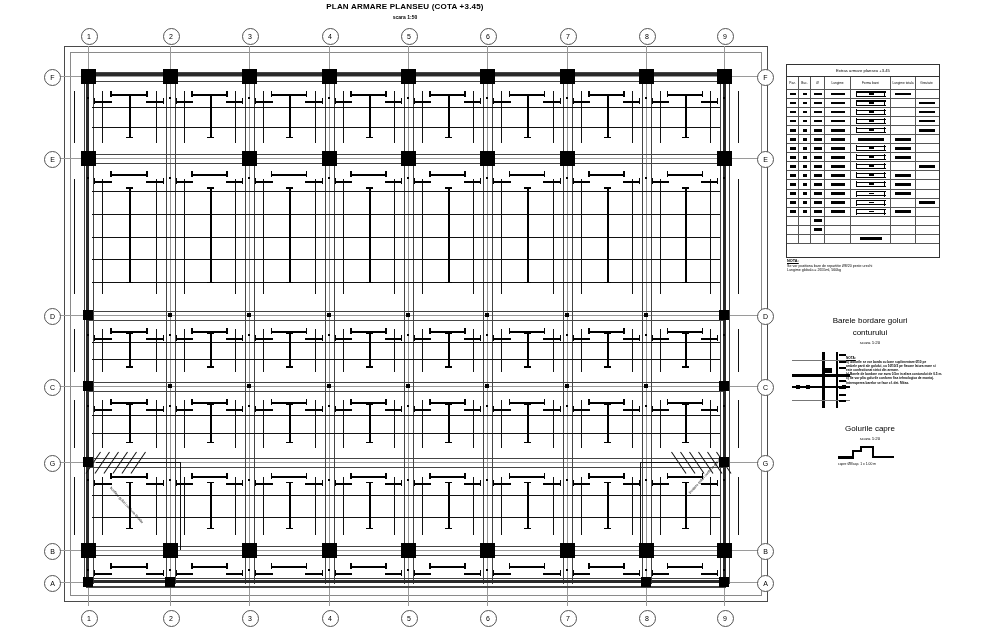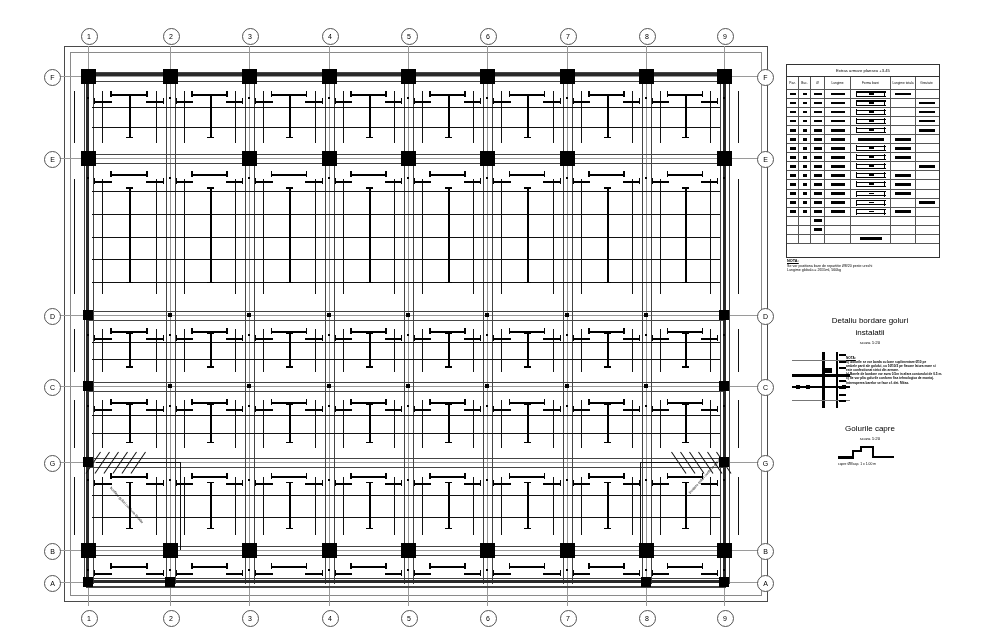--- a/index.html
+++ b/index.html
@@ -66,20 +66,24 @@
   #capre-cap{position:absolute;left:838px;top:462px;font-size:3.4px;}
 
   
   .diag{position:absolute;font-size:3.6px;white-space:nowrap;transform-origin:0 0;}
 </style>
 </head>
 <body>
 
 <div id="sheet">
 
+  <div id="title-block">
+    <div id="main-title">PLAN ARMARE PLANSEU (COTA +3.45)</div>
+    <div id="main-scale">scara 1:50</div>
+  </div>
 
   <div id="plan-area">
     <div id="plan-frame"></div>
     <div id="plan-frame-inner"></div>
     <div id="plan-dyn">
         <div class="gline-v" style="left:88px;top:46px;height:560px"></div>
         <div class="gline-v" style="left:170px;top:46px;height:560px"></div>
         <div class="gline-v" style="left:249px;top:46px;height:560px"></div>
         <div class="gline-v" style="left:329px;top:46px;height:560px"></div>
         <div class="gline-v" style="left:408px;top:46px;height:560px"></div>
@@ -1278,22 +1282,22 @@
       </div>
   </div>
   <div id="sched-foot"></div>
 
   <div id="notes">
     <div class="nt">NOTA:</div>
     <div>Se vor pozitiona bare de repartitie Ø8/20 peste urechi</div>
     <div>Lungime globala = 2655ml, 560kg</div>
   </div>
 
-  <div class="det-title" style="left:790px;top:316px;width:160px;">Detaliu bordare goluri</div>
-  <div class="det-title" style="left:790px;top:328px;width:160px;">instalatii</div>
+  <div class="det-title" style="left:790px;top:316px;width:160px;">Barele bordare goluri</div>
+  <div class="det-title" style="left:790px;top:328px;width:160px;">conturului</div>
   <div class="det-scale" style="left:790px;top:340px;width:160px;">scara 1:20</div>
 
   <div id="detail1">
       <div class="p" style="left:0;top:22px;width:58px;height:3px"></div>
   <div class="p" style="left:30px;top:0;width:3px;height:56px"></div>
   <div class="p" style="left:0;top:34px;width:58px;height:2px"></div>
   <div class="p" style="left:44px;top:0;width:2px;height:56px"></div>
   <div class="p" style="left:32px;top:16px;width:8px;height:5px"></div>
   <div class="p" style="left:4px;top:33px;width:4px;height:4px"></div>
   <div class="p" style="left:14px;top:33px;width:4px;height:4px"></div>

